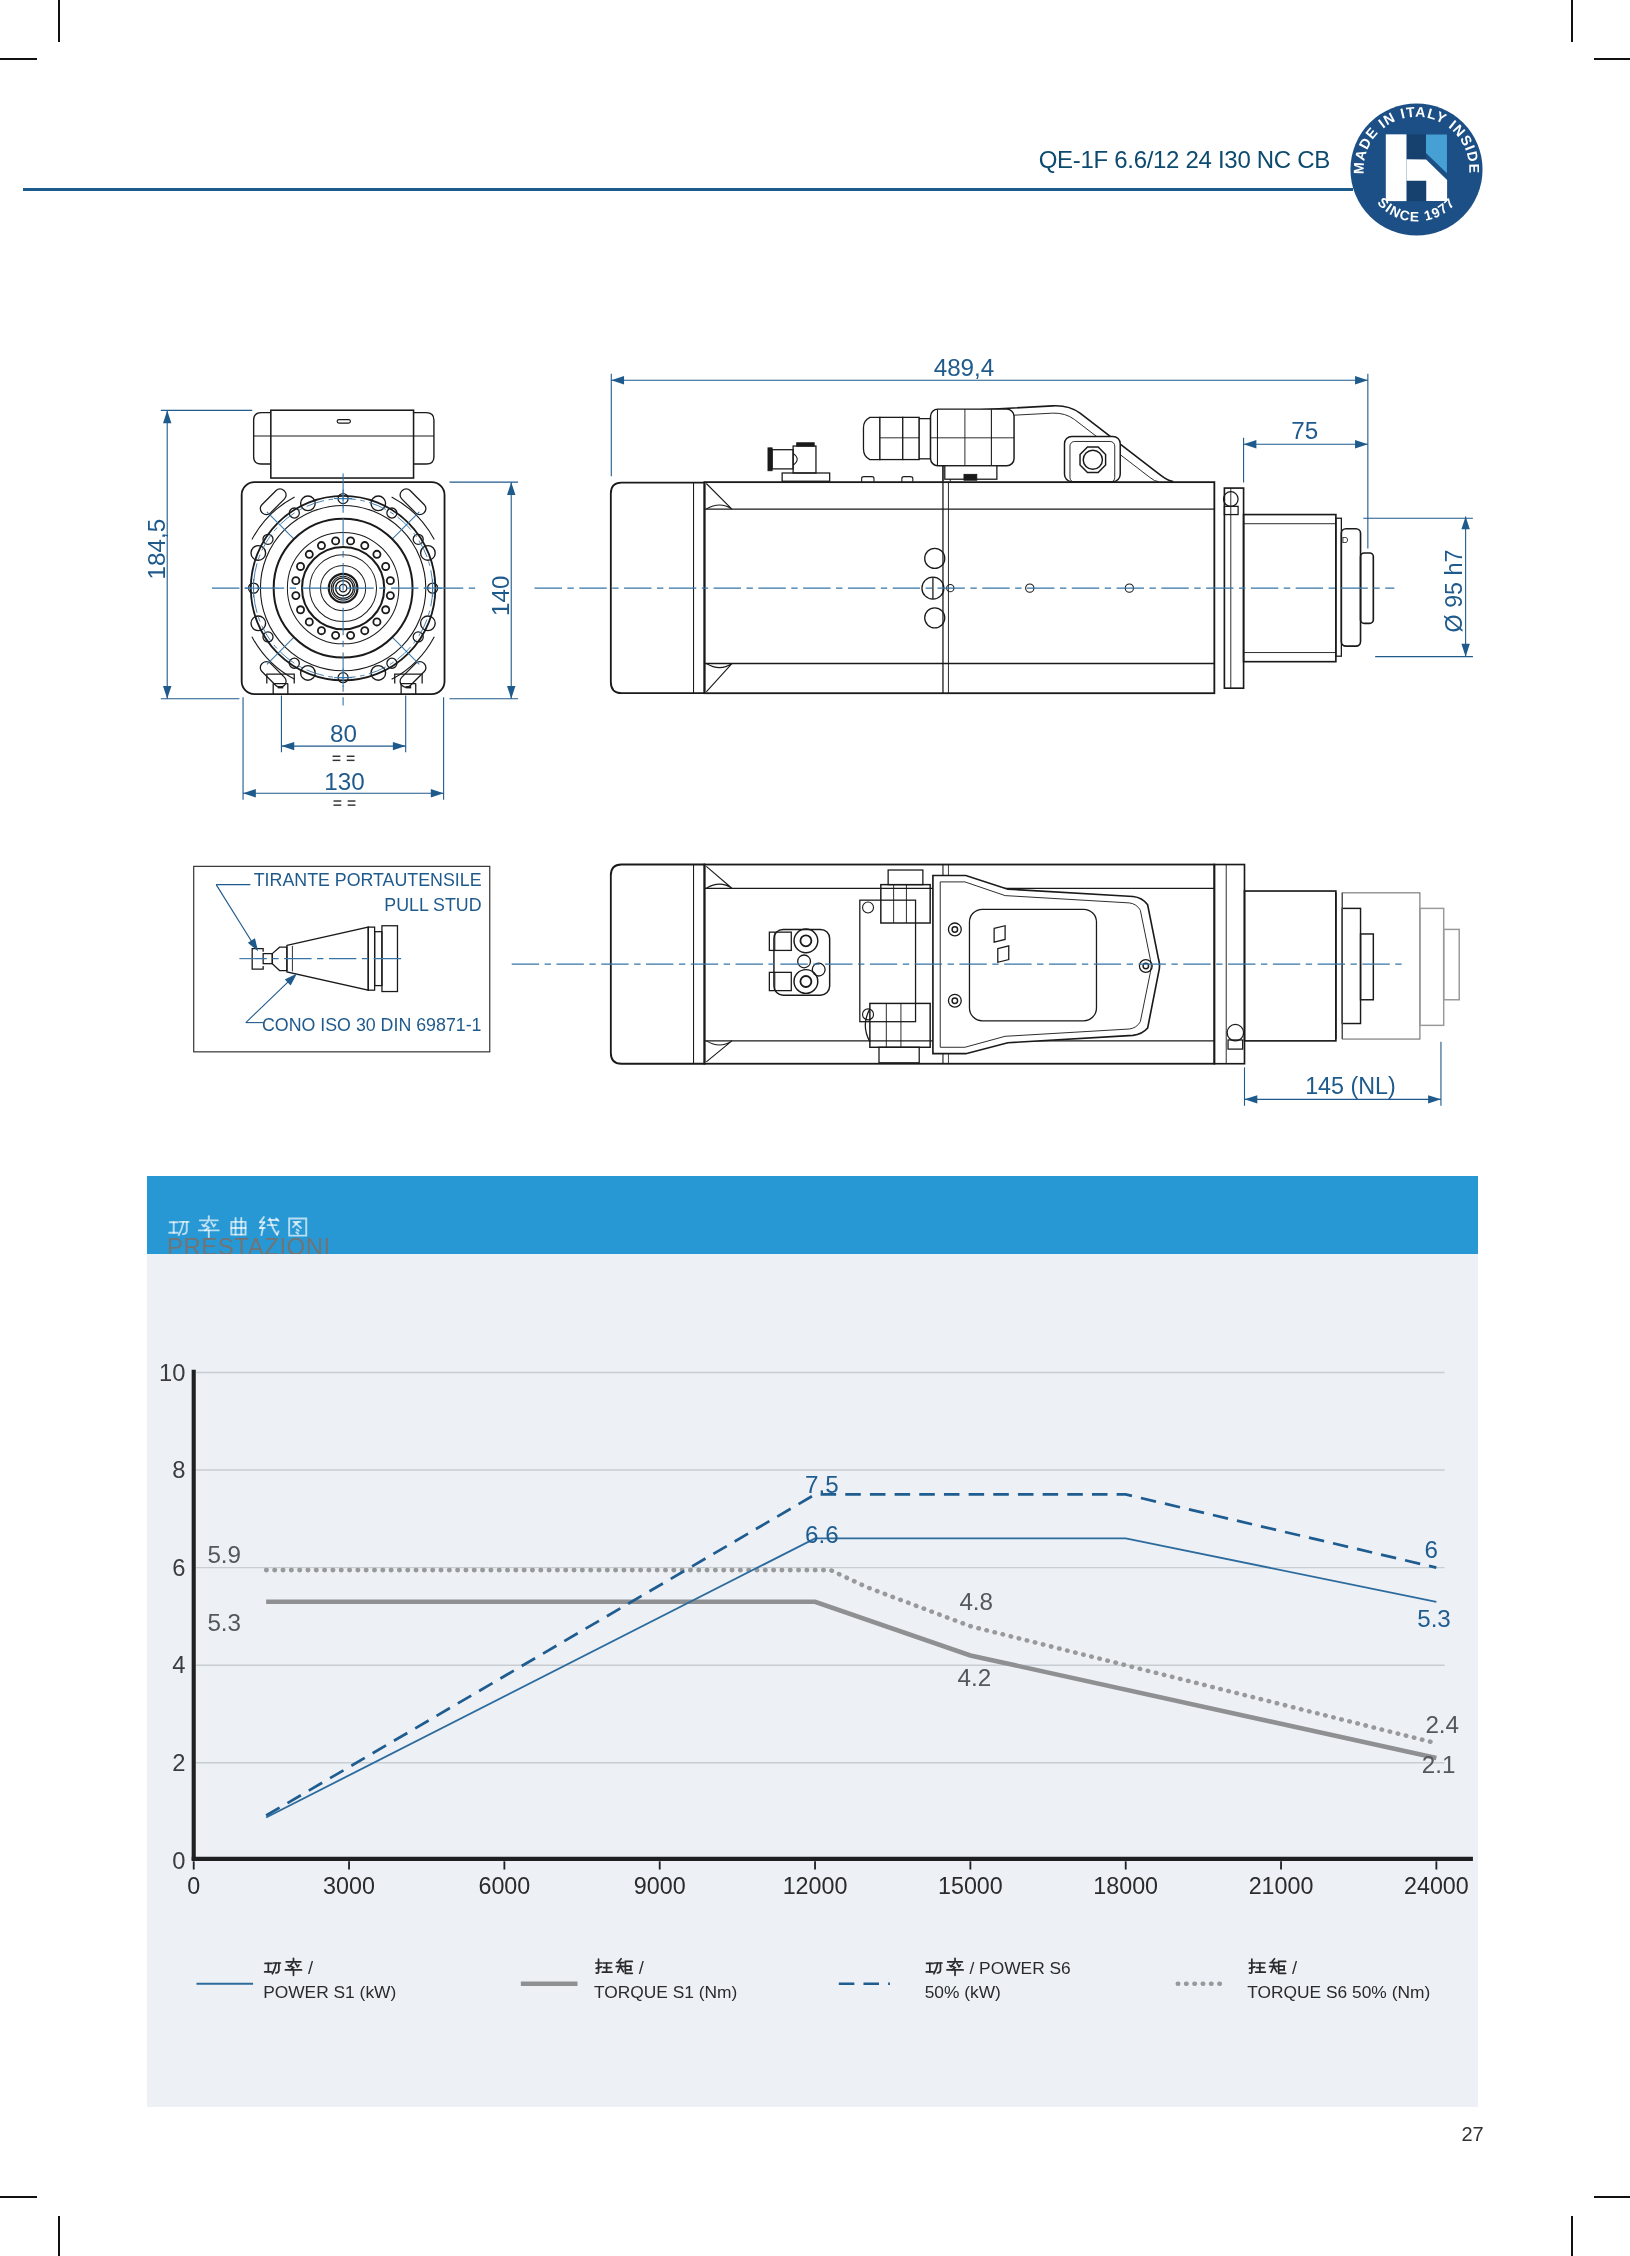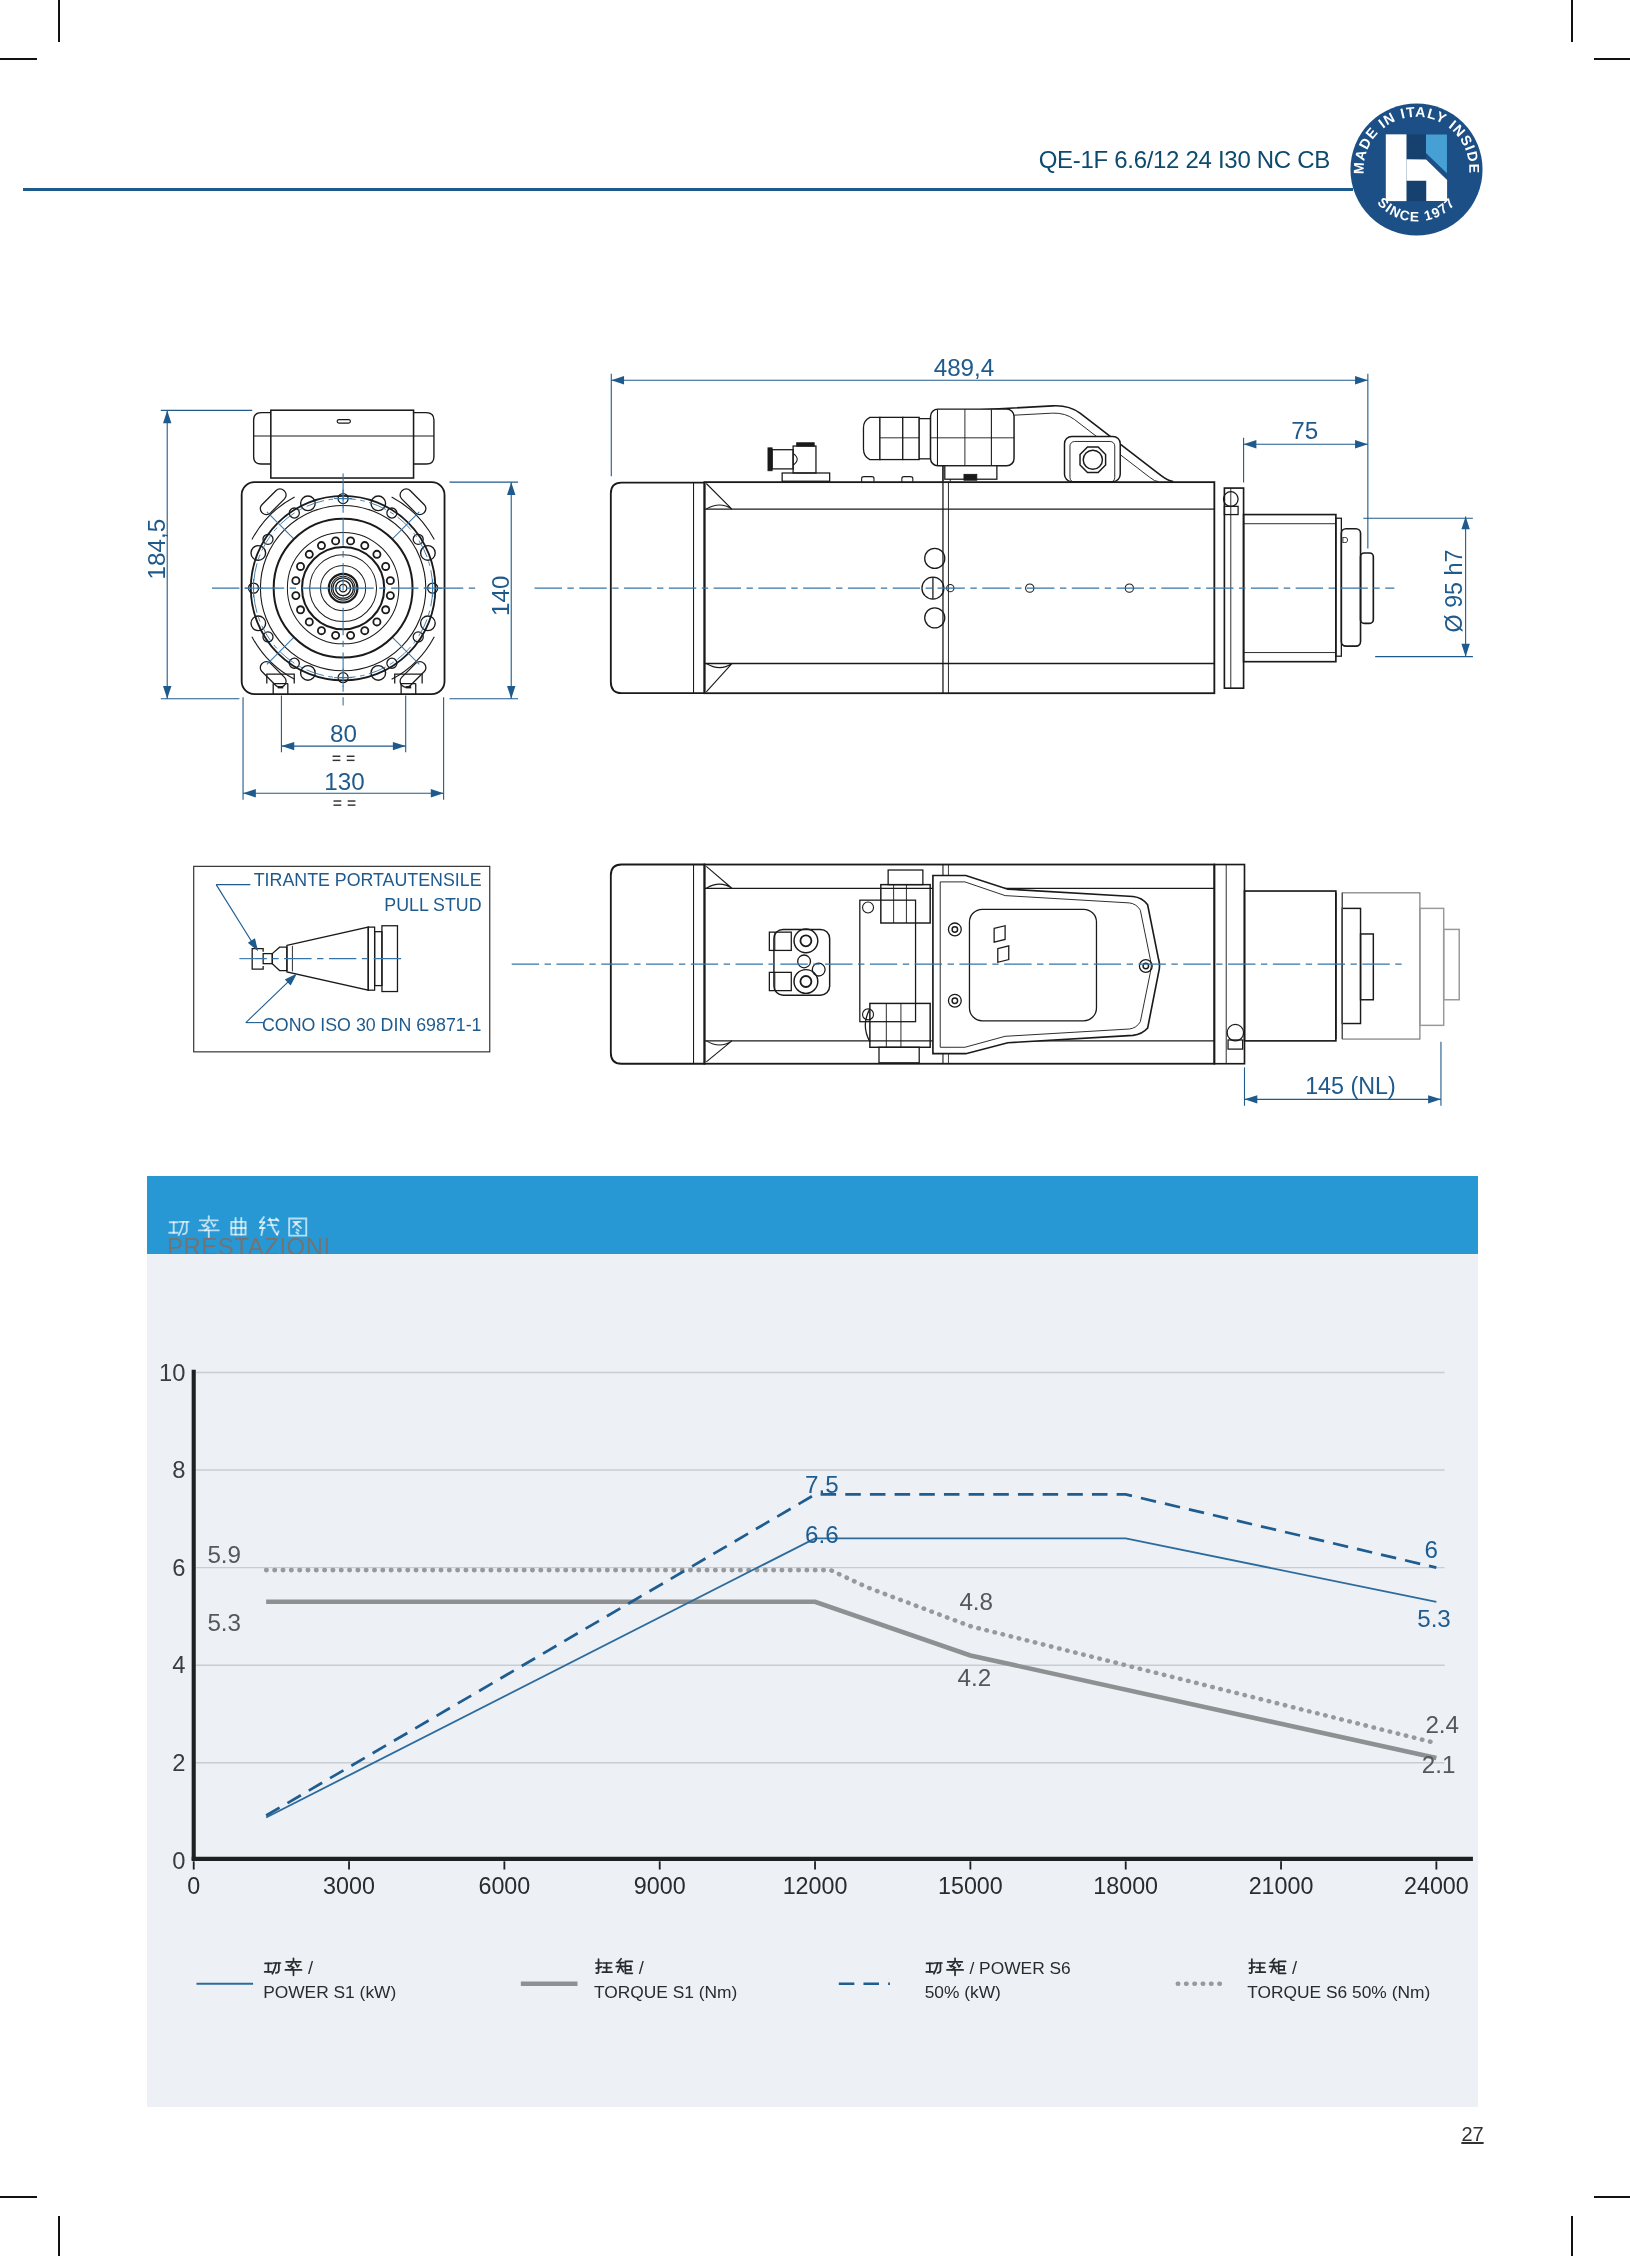--- a/index.html
+++ b/index.html
@@ -476,13 +476,13 @@
     <g transform="translate(65.0,3.0) scale(0.2600)" color="rgba(255,255,255,0.68)">
       <use href="#cjk-qu" stroke="rgba(255,255,255,0.68)" stroke-width="8"></use>
     </g>
     <g transform="translate(97.5,3.0) scale(0.2600)" color="rgba(255,255,255,0.68)">
       <use href="#cjk-xian" stroke="rgba(255,255,255,0.68)" stroke-width="8"></use>
     </g>
     <g transform="translate(130.0,3.0) scale(0.2600)" color="rgba(255,255,255,0.68)">
       <use href="#cjk-tu" stroke="rgba(255,255,255,0.68)" stroke-width="8"></use>
     </g>
   </svg>
-<div class="abs" style="left:1454px;top:2123px;width:37px;text-align:center;font-size:20px;color:#2f3133;text-decoration:underline;">27</div>
+<div class="abs" style="left:1454px;top:2123px;width:37px;text-align:center;font-size:20px;color:#2f3133;">27</div>
 
 </body></html>

